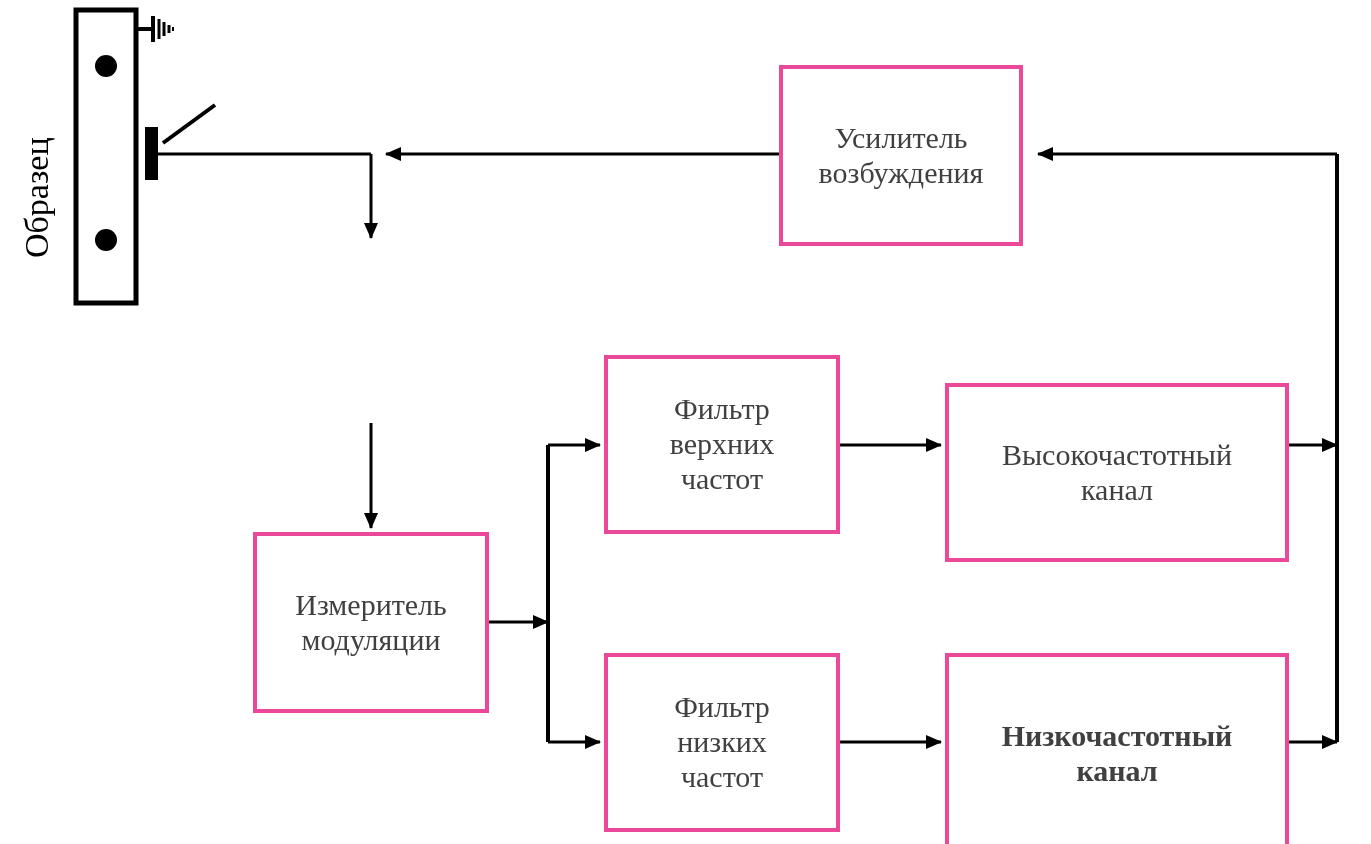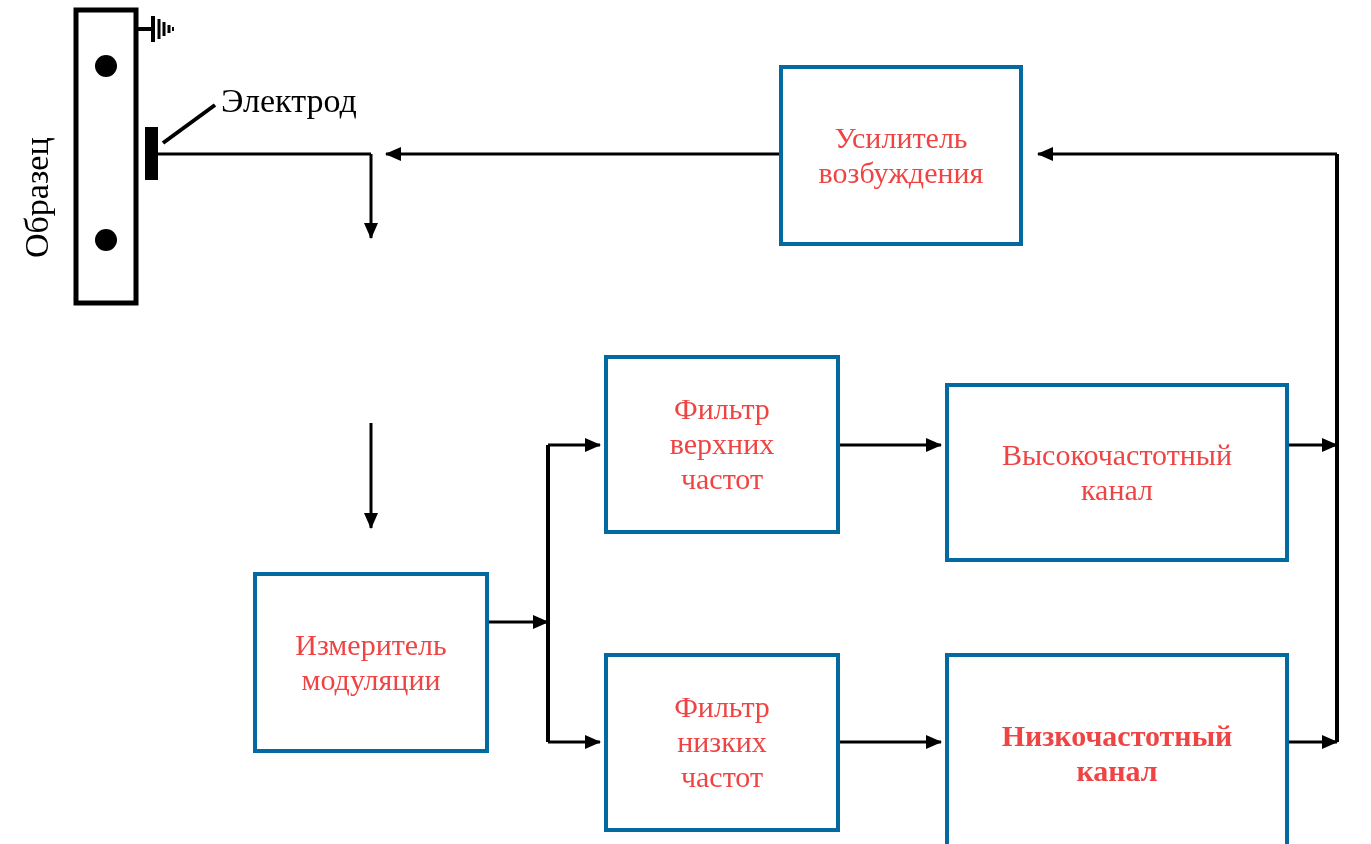--- a/index.html
+++ b/index.html
@@ -18,27 +18,27 @@
   #diagram-svg {
     position: absolute;
     left: 0;
     top: 0;
     width: 1371px;
     height: 844px;
   }
   .box {
     position: absolute;
     box-sizing: border-box;
-    border: 4px solid #0369a1;
+    border: 4px solid #ec4899;
     background: #ffffff;
     display: flex;
     align-items: center;
     justify-content: center;
     text-align: center;
-    color: #ef4444;
+    color: #404040;
     line-height: 1.16;
     white-space: pre-line;
   }
   .box-label {
     display: block;
     padding: 0 6px;
   }
   .free-label {
     position: absolute;
     color: #000000;
@@ -106,21 +106,21 @@
     <path d="M1289,445 L1337,445" stroke="#000000" stroke-width="3" fill="none" marker-end="url(#arrow-right)"></path>
 
     <path d="M1289,742 L1337,742" stroke="#000000" stroke-width="3" fill="none" marker-end="url(#arrow-right)"></path>
 
     <path d="M1337,154 L1337,742" stroke="#000000" stroke-width="4" fill="none"></path>
 
     <path d="M1337,154 L1038,154" stroke="#000000" stroke-width="3" fill="none" marker-end="url(#arrow-left)"></path>
   </svg>
 
 
-  <div class="box" style="left:253px; top:532px; width:236px; height:181px; font-size:30px;margin-top:40px;">
+  <div class="box" style="left:253px; top:532px; width:236px; height:181px; font-size:30px;">
     <span class="box-label">Измеритель
 модуляции</span>
   </div>
 
   <div class="box" style="left:779px; top:65px; width:244px; height:181px; font-size:30px;">
     <span class="box-label">Усилитель
 возбуждения</span>
   </div>
 
   <div class="box" style="left:604px; top:355px; width:236px; height:179px; font-size:30px;">
@@ -140,15 +140,14 @@
 канал</span>
   </div>
 
   <div class="box" style="left:945px; top:653px; width:344px; height:201px; font-size:30px;font-weight:bold;">
     <span class="box-label">Низкочастотный
 канал</span>
   </div>
 
   <div class="free-label" id="label-sample" style="left:18px; top:258px; font-size:34px;">Образец</div>
 
-  <div class="free-label" style="left:221px; top:82px; font-size:34px;">Электрод</div>
 
 </div>
 
 </body></html>

